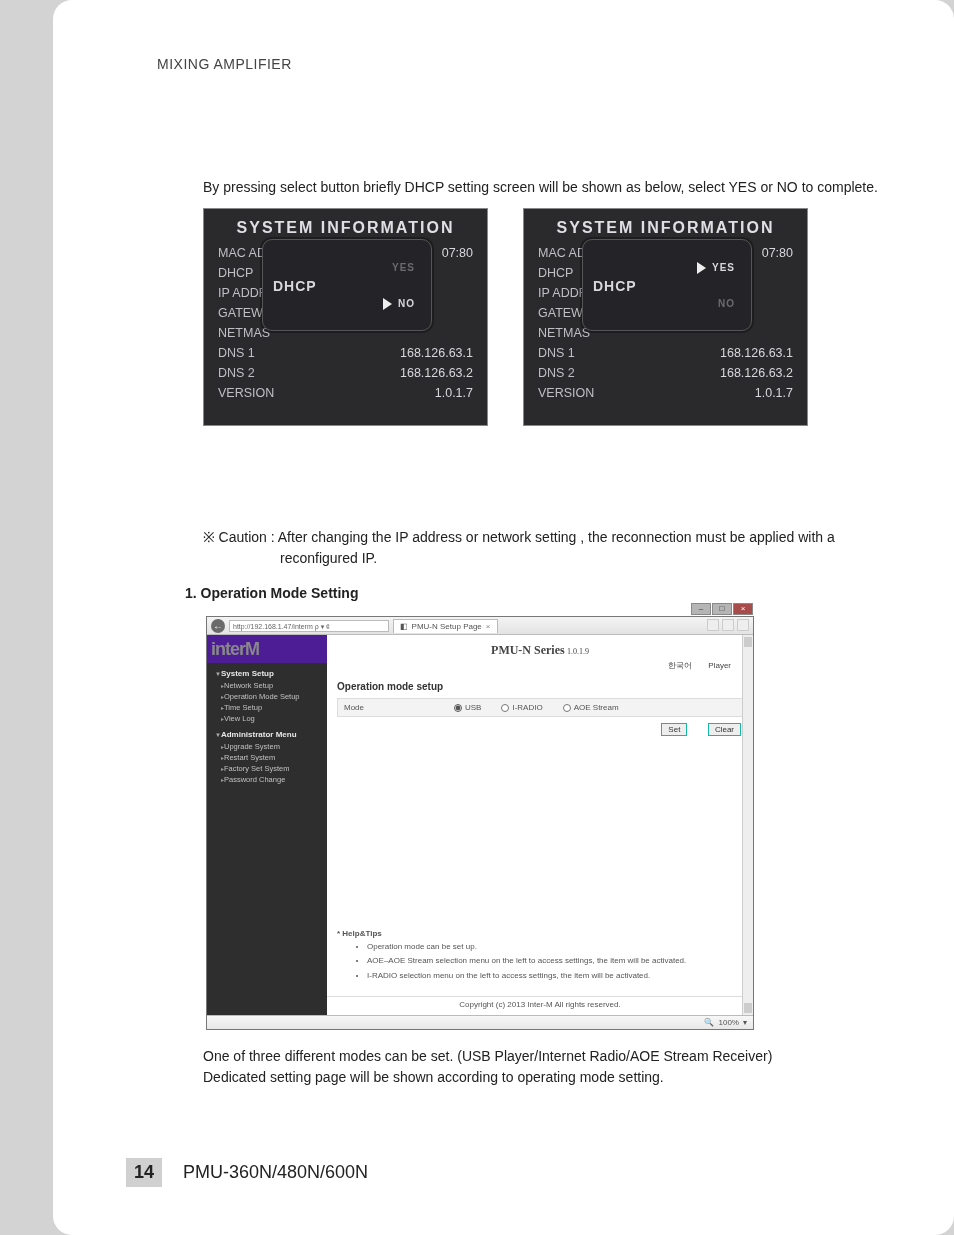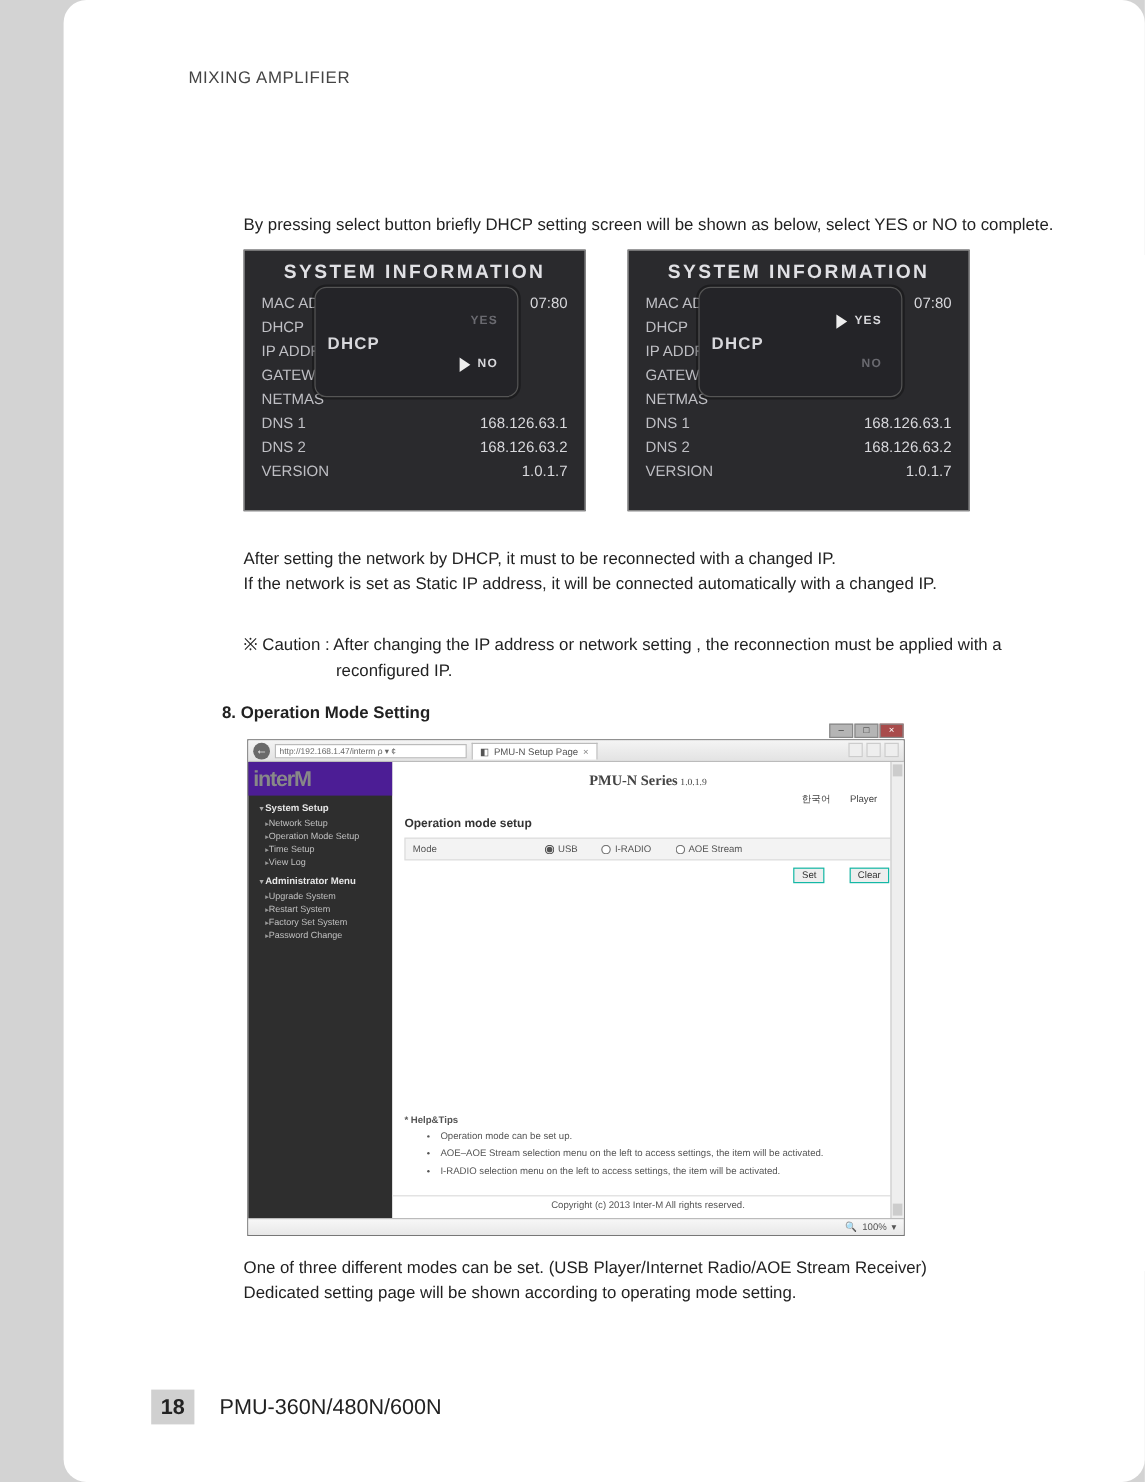--- a/index.html
+++ b/index.html
@@ -335,32 +335,28 @@
               <span>YES</span>
             </div>
           <div class="opt no dim">
               <span>NO</span>
             </div>
         </div>
       </div>
     </div>
   </div>
 
-  <div class="body-text after1">
-    <span>After setting the network by DHCP, it must to be reconnected with a changed IP.</span><br>
-    <span>If the network is set as Static IP address, it will be connected automatically with a changed IP.</span>
-  </div>
 
   <div class="body-text caution">
     <span>※ Caution :</span>
     <span>After changing the IP address or network setting , the reconnection must be applied with a</span>
   </div>
   <div class="body-text caution-line2">reconfigured IP.</div>
 
-  <div class="section-heading">8. Operation Mode Setting</div>
+  <div class="section-heading">1. Operation Mode Setting</div>
 
   <div class="browser">
     <div class="win-chrome">
       <div class="wb">–</div>
       <div class="wb">□</div>
       <div class="wb close">×</div>
     </div>
     <div class="addrbar">
       <div class="back-btn">←</div>
       <div class="url-box">http://192.168.1.47/interm  ρ ▾ ¢</div>
@@ -438,15 +434,15 @@
       <span>100%</span>
       <span>▾</span>
     </div>
   </div>
 
   <div class="body-text outro">
     <span>One of three different modes can be set. (USB Player/Internet Radio/AOE Stream Receiver)</span><br>
     <span>Dedicated setting page will be shown according to operating mode setting.</span>
   </div>
 
-  <div class="footer-pageno">18</div>
+  <div class="footer-pageno">14</div>
   <div class="footer-model">PMU-360N/480N/600N</div>
 </div>
 
 </body></html>

